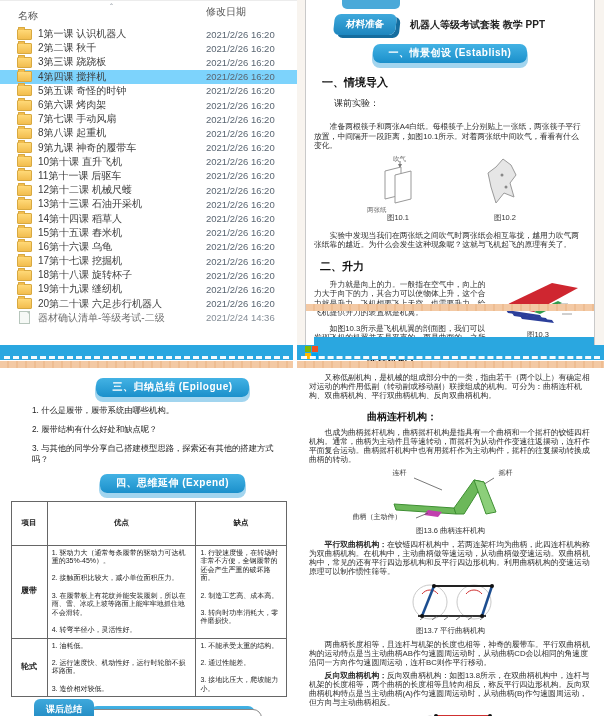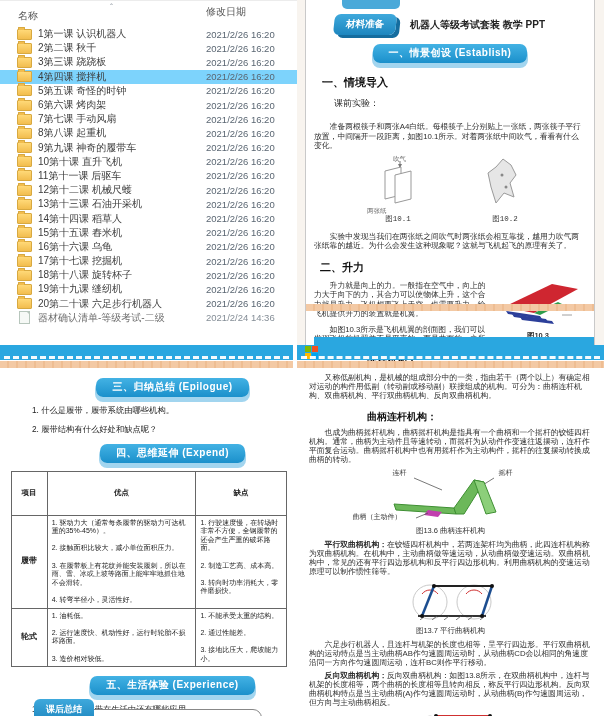--- a/index.html
+++ b/index.html
@@ -45,28 +45,28 @@
   .pill{position:absolute;left:36px;top:0;width:58px;height:9px;background:#4aa9d9;border-radius:0 0 5px 5px;}
   .badge-row{display:flex;align-items:center;gap:14px;margin:14px 0 0 28px;}
   .badge{background:linear-gradient(#3fa9dc,#1d86bf);color:#fff;font-weight:bold;font-size:9.5px;
          padding:4px 12px;border-radius:6px;transform:skewX(-6deg);box-shadow:4px 3px 0 #156d9f;}
   .doc-title{font-size:10px;font-weight:bold;color:#222;}
   .h-doc{font-size:11px;font-weight:bold;color:#111;}
   .doc-tr .h1{margin:12px 0 0 16px;}
   .doc-tr .lab{font-size:9px;margin:7px 0 12px 28px;color:#222;}
   .doc-tr .p1{margin:7px 12px 0 8px;}
   .figs{display:flex;justify-content:center;gap:64px;margin-top:6px;}
-  .figbox{text-align:center;font-family:Liberation Mono, monospace;}
+  .figbox{text-align:center;}
   .fig101{position:relative;}
   .fig101 .ltop{position:absolute;left:18px;top:-2px;font-size:6.5px;color:#666;}
   .fig101 .lside{position:absolute;left:-8px;bottom:8px;font-size:6.5px;color:#666;}
   .doc-tr .p2{margin:8px 12px 0 8px;}
   .doc-tr .h2{margin:9px 0 0 14px;}
   .liftwrap{margin:6px 12px 0 8px;overflow:hidden;}
-  .wingbox{float:right;width:88px;margin:0 0 2px 8px;text-align:center;font-weight:bold;}
+  .wingbox{float:right;width:88px;margin:0 0 2px 8px;text-align:center;}
   .doc-tr .orange{bottom:34px;}
   .doc-tr .tr-bot-blue{position:absolute;left:8px;right:0;bottom:0;height:8px;background:#2aa7e0;}
 
   
   .doc-bl{left:0;top:345px;width:297px;height:371px;background:#fff;}
   .doc-bl .bluebar{top:0;width:293px;}
   .doc-bl .orange{top:16px;width:293px;}
   .doc-bl .banner-wrap.b1{margin-top:31px;}
   .doc-bl .q{font-size:8.3px;color:#222;margin:8px 8px 0 32px;}
   .doc-bl .banner-wrap{margin-top:7px;padding-left:48px;}
@@ -280,20 +280,21 @@
   <section class="quad doc-bl">
     <div class="bluebar">
         <span class="dash"></span>
       </div>
     <div class="orange"></div>
     <div class="banner-wrap b1">
       <span class="banner">三、归纳总结 (Epilogue)</span>
     </div>
     <div class="q">1. 什么是履带，履带系统由哪些机构。</div>
     <div class="q">2. 履带结构有什么好处和缺点呢？</div>
+    <div class="q">3. 与其他的同学分享自己搭建模型思路，探索还有其他的搭建方式吗？</div>
     <div class="banner-wrap">
       <span class="banner">四、思维延伸 (Expend)</span>
     </div>
     <table class="cmp">
       <tbody>
           <tr>
         <th class="col-item">项目</th>
         <th class="col-pros">优点</th>
         <th class="col-cons">缺点</th>
       </tr>
@@ -382,21 +383,21 @@
         <line x1="30" y1="36" x2="42" y2="6" stroke="#1c4d8f" stroke-width="2.5"></line>
         <line x1="90" y1="36" x2="100" y2="6" stroke="#1c4d8f" stroke-width="2.5"></line>
         <line x1="42" y1="6" x2="100" y2="6" stroke="#222" stroke-width="2"></line>
         <circle cx="42" cy="6" r="2" fill="#111"></circle>
           <circle cx="100" cy="6" r="2" fill="#111"></circle>
         <circle cx="30" cy="36" r="2" fill="#111"></circle>
           <circle cx="90" cy="36" r="2" fill="#111"></circle>
       </svg>
       <div class="figcap">图13.7 平行曲柄机构</div>
     </div>
-    <p class="p">六足步行机器人，且连杆与机架的长度也相等，呈平行四边形。平行双曲柄机构的运动特点是当主动曲柄AB作匀速圆周运动时，从动曲柄CD会以相同的角速度沿同一方向作匀速圆周运动，连杆BC则作平行移动。</p>
+    <p class="p">两曲柄长度相等，且连杆与机架的长度也相等，神奇的履带车。平行双曲柄机构的运动特点是当主动曲柄AB作匀速圆周运动时，从动曲柄CD会以相同的角速度沿同一方向作匀速圆周运动，连杆BC则作平行移动。</p>
     <p class="p"><b>反向双曲柄机构：</b><span>反向双曲柄机构：如图13.8所示，在双曲柄机构中，连杆与机架的长度相等，两个曲柄的长度相等且转向相反，称反平行四边形机构。反向双曲柄机构特点是当主动曲柄(A)作匀速圆周运动时，从动曲柄(B)作匀速圆周运动，但方向与主动曲柄相反。</span></p>
     <div class="mfig">
       <svg width="118" height="38" viewBox="0 0 118 38">
         <circle cx="38" cy="21" r="16" fill="none" stroke="#bbb" stroke-width="0.8"></circle>
         <circle cx="82" cy="21" r="16" fill="none" stroke="#bbb" stroke-width="0.8"></circle>
         <line x1="26" y1="34" x2="94" y2="34" stroke="#333" stroke-width="2"></line>
         <line x1="28" y1="38" x2="33" y2="34" stroke="#555" stroke-width="0.8"></line>
           <line x1="40" y1="38" x2="45" y2="34" stroke="#555" stroke-width="0.8"></line>
           <line x1="52" y1="38" x2="57" y2="34" stroke="#555" stroke-width="0.8"></line>
           <line x1="64" y1="38" x2="69" y2="34" stroke="#555" stroke-width="0.8"></line>

